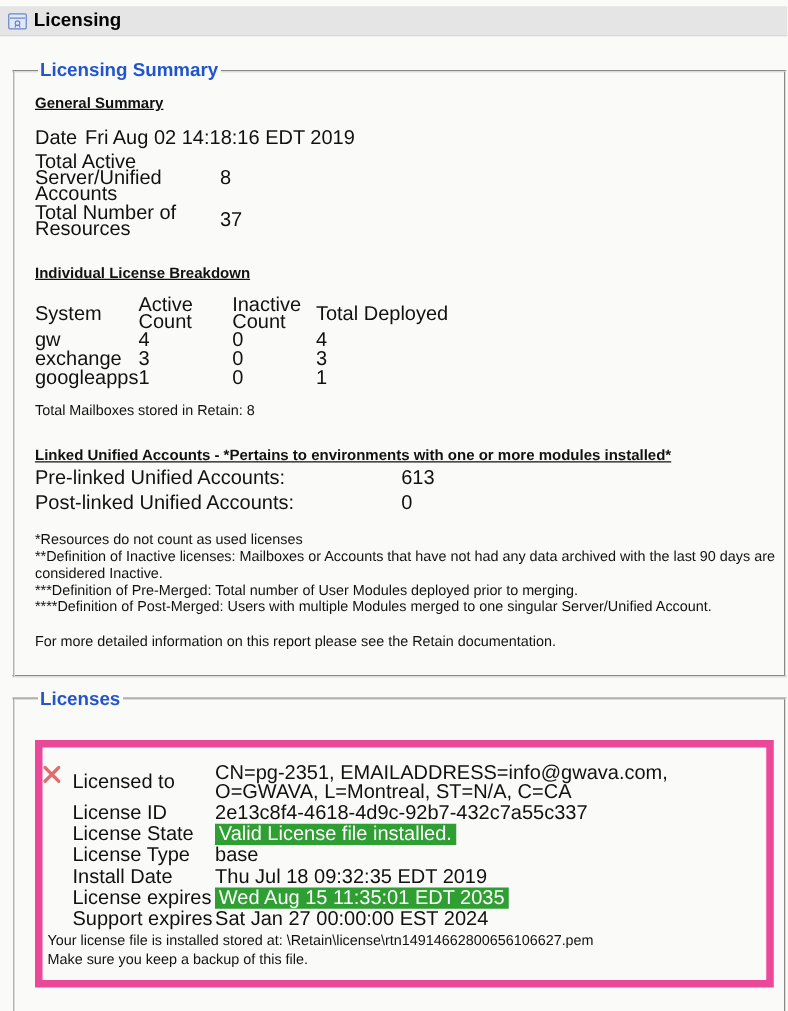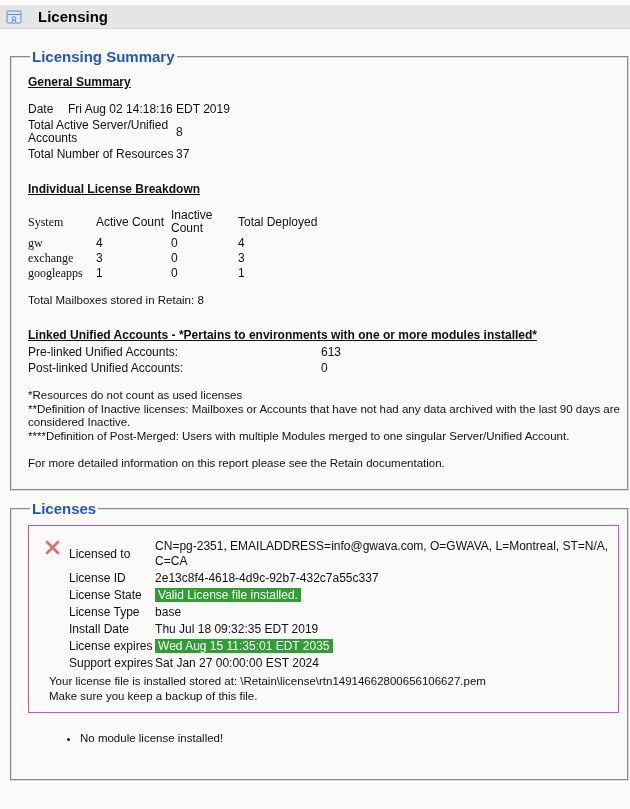--- a/index.html
+++ b/index.html
@@ -10,58 +10,58 @@
     font-family:"Liberation Sans", sans-serif;
     font-size:11.5px; color:#111;
     overflow:hidden;
   }
   .topbar {
     margin-top:5px; height:24px; background:#e5e5e5;
     border-bottom:1px solid #d9d9d9;
     display:flex; align-items:center; padding-left:6px;
   }
   .topbar .app-icon { width:16px; height:16px; display:inline-block; }
-  .topbar .title { font-size:15px; font-weight:bold; margin-left:16px; color:#000; }
+  .topbar .title { font-size:15px; font-weight:bold; margin-left:5px; color:#000; }
 
   fieldset {
     border:2px groove #dcdcdc;
     margin:0 1px 0 10px;
     padding:4px 6px 10px 16px;
     background:transparent;
   }
   legend { color:#2255cc; font-weight:bold; font-size:15px; padding:0 2px; margin-left:2px; }
   .fs-summary { margin-top:19px; }
   .fs-licenses { margin-top:9px; }
 
   .heading-u { font-weight:bold; text-decoration:underline; font-size:12px; margin:6px 0 12px 0; }
 
   table { border-collapse:collapse; }
-  td, th { padding:1px 0; font-weight:normal; text-align:left; vertical-align:middle; font-size:12px; }
+  td, th { padding:1px 0; font-weight:normal; text-align:left; vertical-align:middle; font-size:16px; }
 
   .info-table td.lbl { min-width:40px; padding-right:2px; }
   .totals-table td.lbl { width:148px; line-height:13px; }
   .totals-table { margin-top:1px; }
 
   .bd-table { margin-top:4px; }
-  .bd-table th:nth-child(1), .bd-table td:nth-child(1) { width:68px;font-family:Liberation Serif, serif; }
+  .bd-table th:nth-child(1), .bd-table td:nth-child(1) { width:68px; }
   .bd-table th:nth-child(2), .bd-table td:nth-child(2) { width:75px; }
   .bd-table th:nth-child(3), .bd-table td:nth-child(3) { width:67px; }
   .bd-table td, .bd-table th { line-height:13px; }
 
   .plain-line { margin-top:13px; }
 
   .linked-table td.lbl { width:293px; }
 
   .notes { margin-top:13px; line-height:13.5px; }
   .footer-note { margin-top:14px; margin-bottom:10px; }
 
   .license-box {
-    border:1px solid #ec4899;
-    margin-top:4px; margin-right:2px;
-    padding:12px 8px 8px 16px;
+    border:6px solid #ec4899;
+    margin-top:20px; margin-right:2px;
+    padding:12px 8px 8px 0;
   }
   .lic-top { display:flex; align-items:flex-start; }
   .x-icon { width:15px; height:15px; flex:0 0 15px; margin-top:2px; }
   .lic-details { margin-left:9px; }
   .lic-details td { line-height:15px; }
   .lic-details td.lbl { width:78px; padding-right:2px; white-space:nowrap; }
   .hl { background:#2f9e33; color:#ffffff; padding:0 3px; }
   .file-loc { margin-top:2px; margin-left:4px; line-height:15px; }
 
   ul.module-list { margin:18px 0 24px 0; padding-left:52px; }
@@ -153,20 +153,21 @@
     <tr>
       <td class="lbl">Post-linked Unified Accounts:</td>
       <td>0</td>
     </tr>
   </tbody>
     </table>
 
   <div class="notes">
     <div>*Resources do not count as used licenses</div>
     <div>**Definition of Inactive licenses: Mailboxes or Accounts that have not had any data archived with the last 90 days are considered Inactive.</div>
+    <div>***Definition of Pre-Merged: Total number of User Modules deployed prior to merging.</div>
     <div>****Definition of Post-Merged: Users with multiple Modules merged to one singular Server/Unified Account.</div>
   </div>
 
   <div class="footer-note">For more detailed information on this report please see the Retain documentation.</div>
 </fieldset>
 
 <fieldset class="fs-licenses">
   <legend>Licenses</legend>
 
   <div class="license-box">

